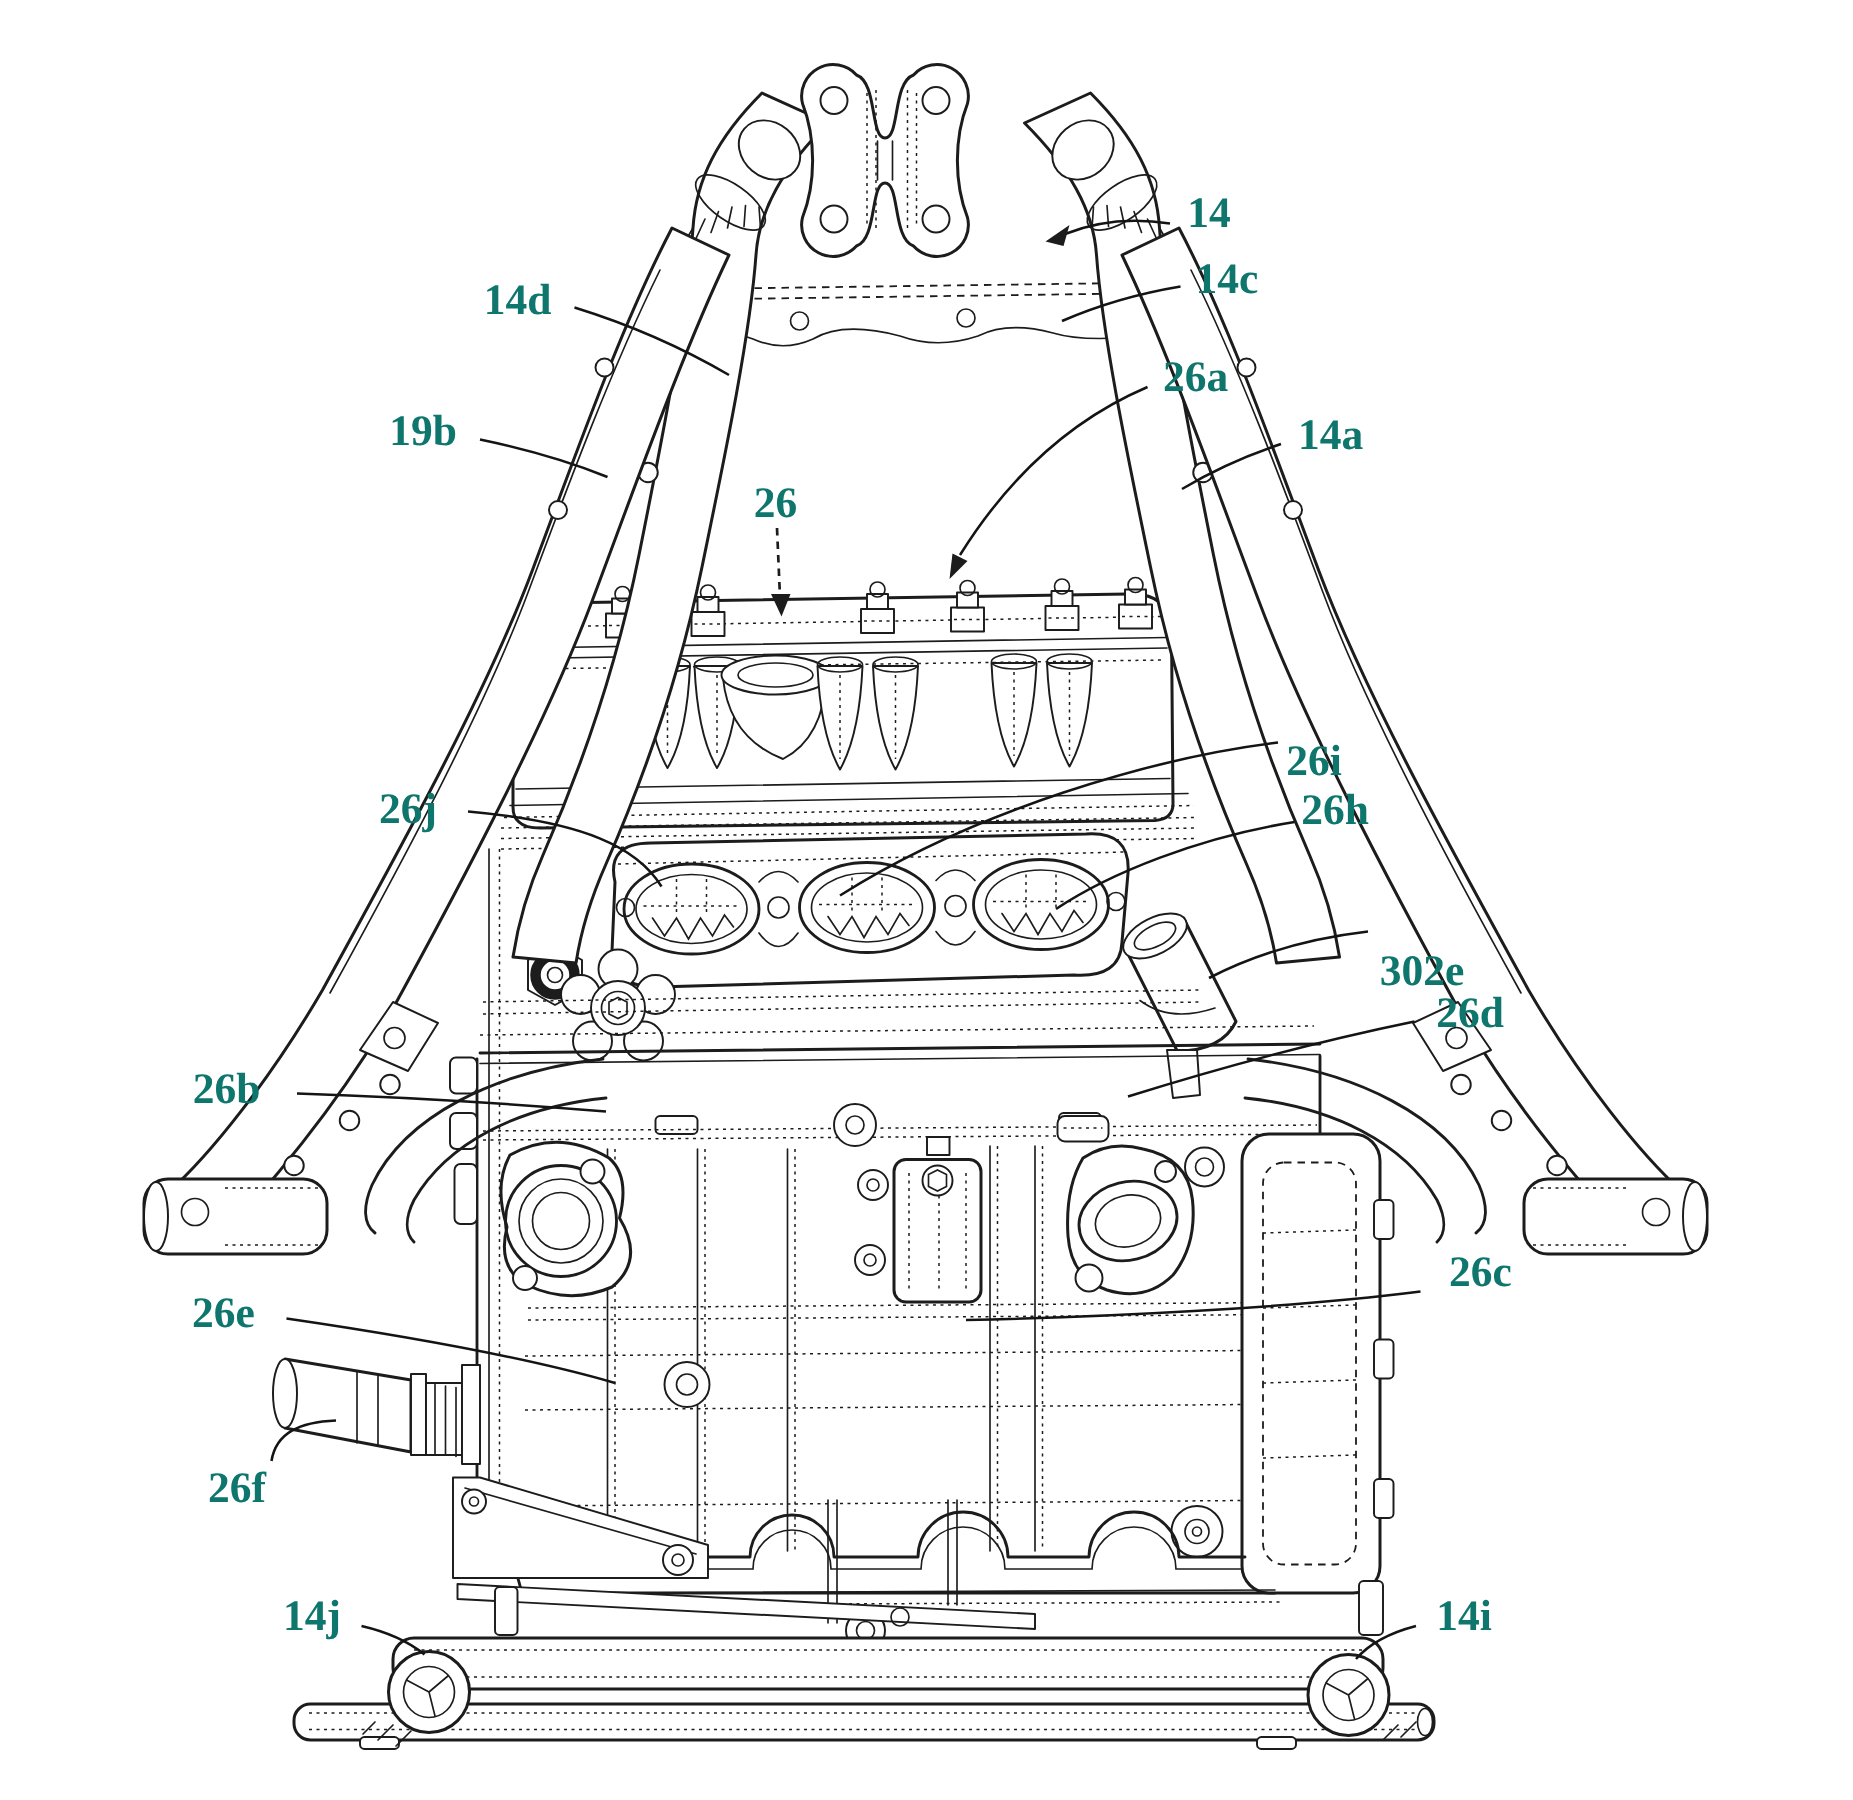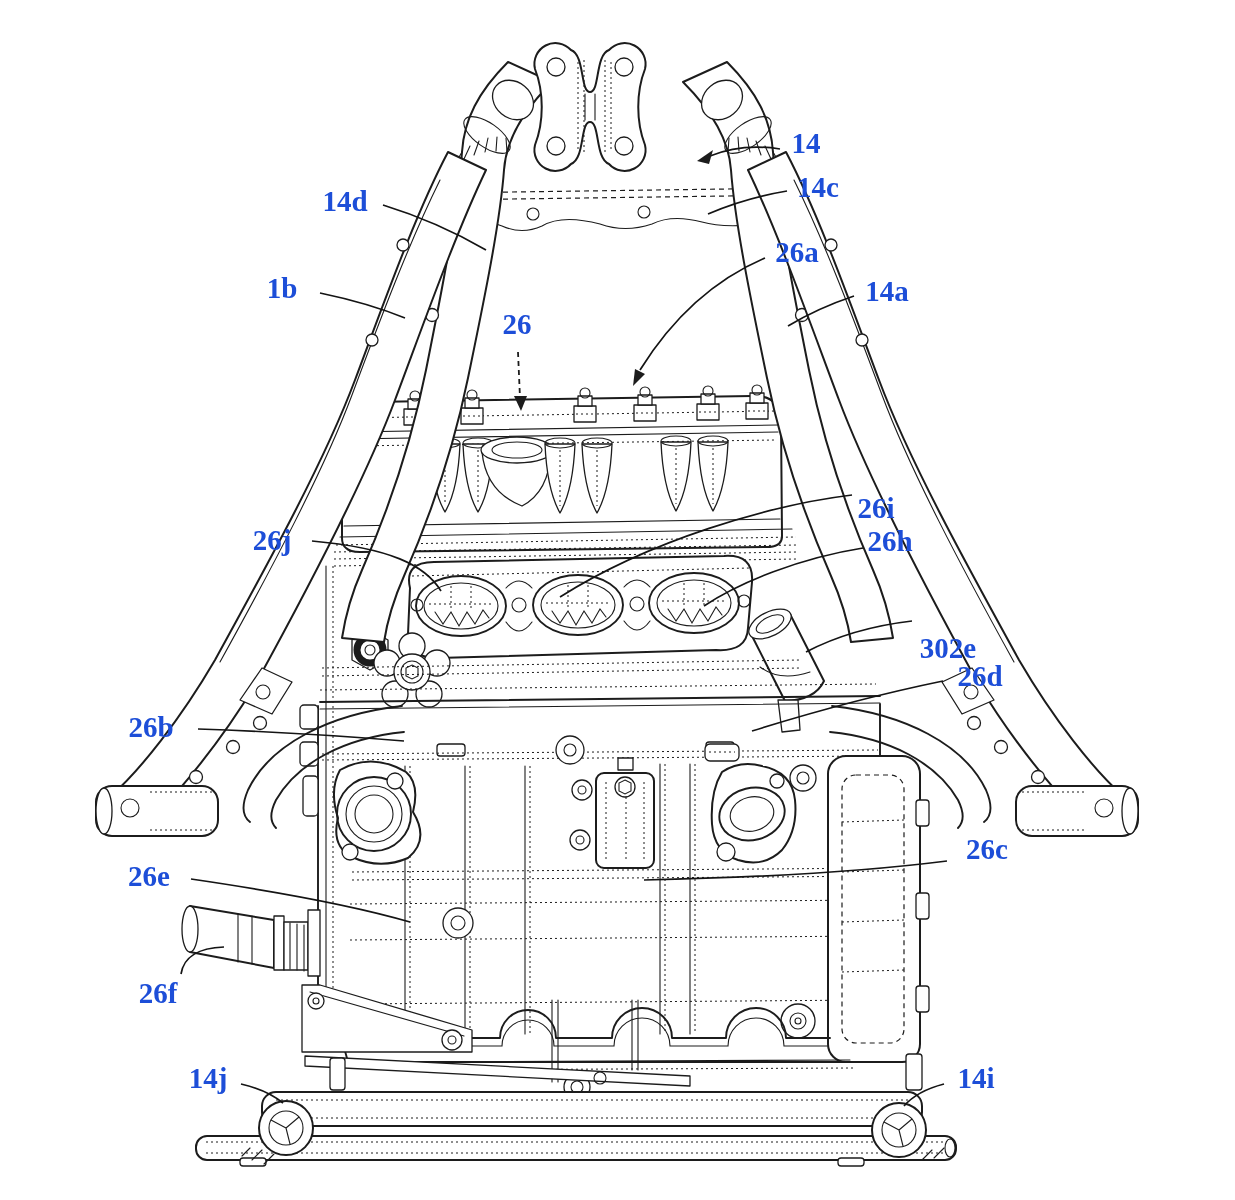--- a/index.html
+++ b/index.html
@@ -18,21 +18,21 @@
   .w1{fill:#ffffff;stroke:#1c1c1c;stroke-width:1.3;stroke-linejoin:round;}
   .d{stroke:#1c1c1c;stroke-width:1;fill:none;stroke-dasharray:2 3;}
   .dd{stroke:#1c1c1c;stroke-width:1.2;fill:none;stroke-dasharray:5 4;}
   .ink{fill:#1c1c1c;stroke:none;}
   .ld{stroke:#141414;stroke-width:1.7;fill:none;}
   .lbl{
     position:absolute;
     transform:translate(-50%,-50%);
     font-weight:700;
     font-size:29px;
-    color:#1d4ed8;
+    color:#0f766e;
     letter-spacing:0px;
     white-space:nowrap;
     user-select:none;
   }
 </style>
 </head>
 <body>
 
 <div class="canvas">
 <svg width="1235" height="1200" viewBox="0 0 1235 1200">
@@ -456,23 +456,23 @@
     <path class="ld" d="M181,974 C184,955 200,948 224,947"></path>
     <path class="ld" d="M241,1084 Q267,1090 283,1103"></path>
     <path class="ld" d="M944,1084 Q917,1091 904,1106"></path>
   </g>
 </svg>
 
   <div class="lbl" style="left:806px;top:143px">14</div>
   <div class="lbl" style="left:818px;top:187px">14c</div>
   <div class="lbl" style="left:345px;top:201px">14d</div>
   <div class="lbl" style="left:797px;top:252px">26a</div>
-  <div class="lbl" style="left:282px;top:288px">1b</div>
+  <div class="lbl" style="left:282px;top:288px">19b</div>
   <div class="lbl" style="left:887px;top:291px">14a</div>
-  <div class="lbl" style="left:517px;top:324px">26</div>
+  <div class="lbl" style="left:517px;top:336px">26</div>
   <div class="lbl" style="left:876px;top:508px">26i</div>
   <div class="lbl" style="left:272px;top:540px">26j</div>
   <div class="lbl" style="left:890px;top:541px">26h</div>
   <div class="lbl" style="left:948px;top:648px">302e</div>
   <div class="lbl" style="left:980px;top:676px">26d</div>
   <div class="lbl" style="left:151px;top:727px">26b</div>
   <div class="lbl" style="left:987px;top:849px">26c</div>
   <div class="lbl" style="left:149px;top:876px">26e</div>
   <div class="lbl" style="left:158px;top:993px">26f</div>
   <div class="lbl" style="left:208px;top:1078px">14j</div>

